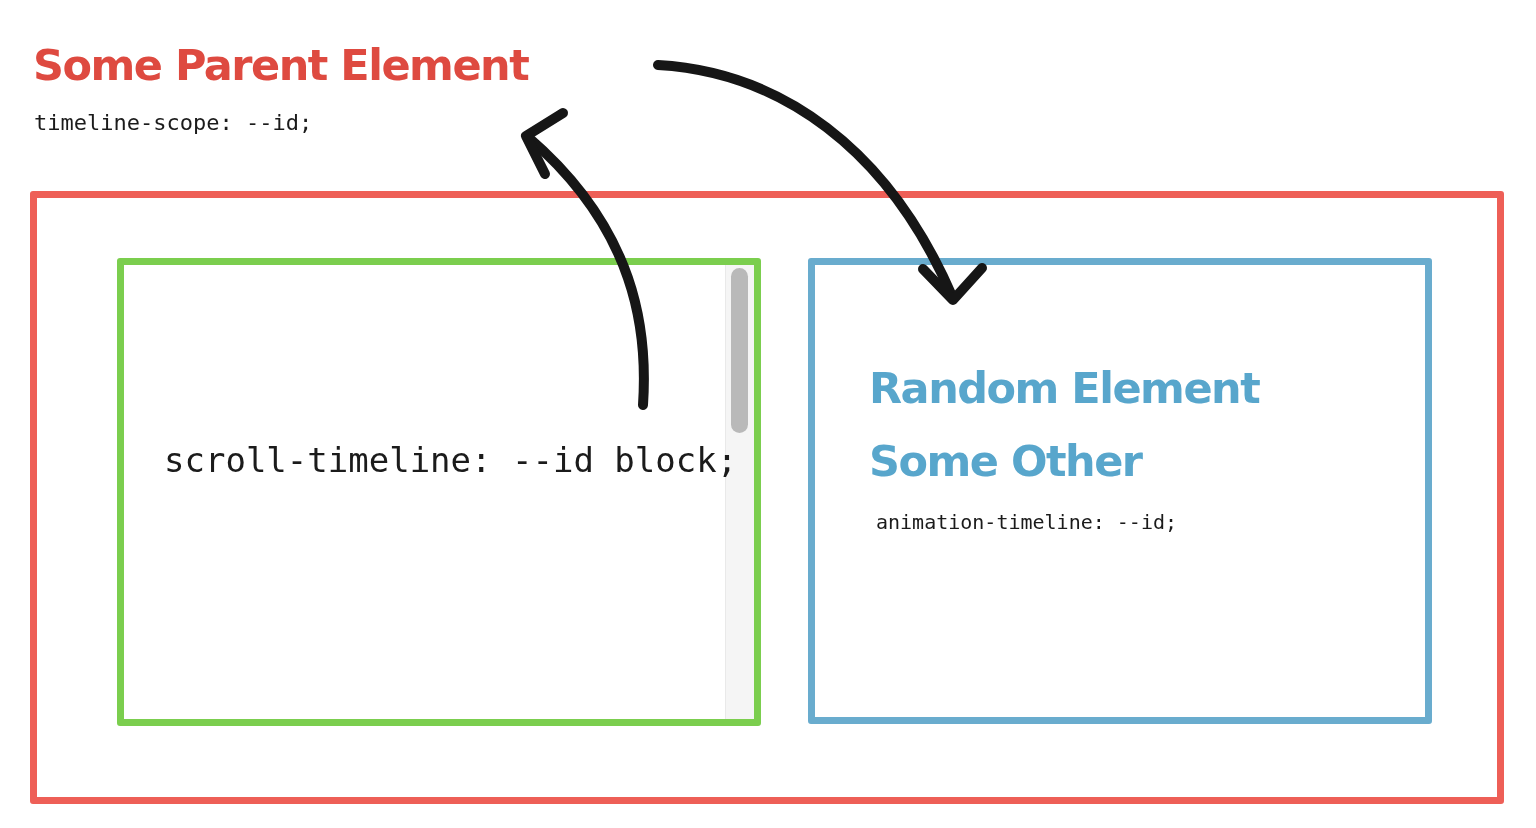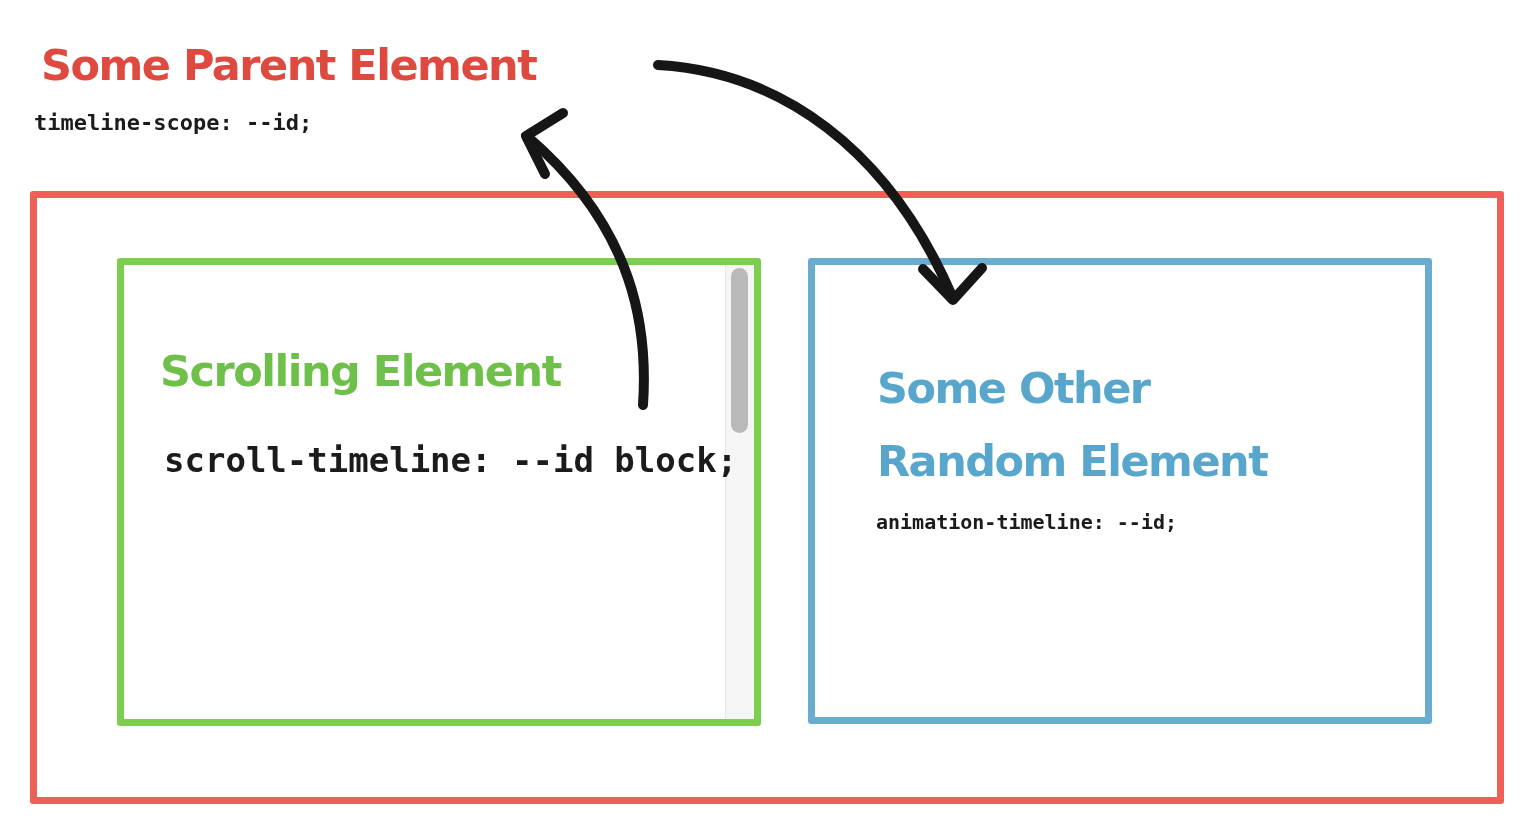--- a/index.html
+++ b/index.html
@@ -13,32 +13,31 @@
   .stage{position:absolute;inset:0;}
 
   
   .hand-title{
     position:absolute;
     font-weight:700;
     font-size:43px;
     line-height:1.1;
     letter-spacing:-1.5px;
     white-space:nowrap;
-    margin-left:8px;
   }
   .title-red{left:33px;top:42px;color:var(--red-text,#de4a40);}
   .title-green{left:152px;top:348px;color:var(--green-text,#6fc04a);}
   .title-blue{left:869px;top:352px;color:var(--blue-text,#58a6cc);line-height:73px;}
   .title-blue .t-line{display:block;}
 
   
   .code{
     position:absolute;
     font-family:"DejaVu Sans Mono", monospace;
-    font-weight:700;
+    font-weight:400;
     color:var(--code-text,#1b1b1b);
     line-height:1.15;
     white-space:nowrap;
   }
   .code-parent{left:34px;top:110px;font-size:22px;}
   .code-scroller{left:164px;top:441px;font-size:34px;}
   .code-other{left:876px;top:511px;font-size:20px;}
 
   
   .box{position:absolute;background:transparent;border-radius:3px;}
@@ -90,27 +89,26 @@
   <div class="hand-title title-red">Some Parent Element</div>
   <div class="code code-parent">timeline-scope: --id;</div>
 
   <div class="box parent-box"></div>
 
   <div class="box scroll-box">
     <div class="scrollbar-track">
       <div class="scrollbar-thumb"></div>
     </div>
   </div>
-  <div class="hand-title title-green">Scrolling Element</div>
   <div class="code code-scroller">scroll-timeline: --id block;</div>
 
   <div class="box other-box"></div>
   <div class="hand-title title-blue">
+    <span class="t-line">Random Element</span>
     <span class="t-line">Some Other</span>
-    <span class="t-line">Random Element</span>
   </div>
   <div class="code code-other">animation-timeline: --id;</div>
 
   <svg class="arrows" width="1536" height="828" viewBox="0 0 1536 828">
 
     <g>
       <path class="arrow-stroke" d="M 658 65 C 780 72, 888 148, 952 296"></path>
       <polyline class="arrow-stroke" points="923 269, 953 300, 982 268"></polyline>
     </g>
 

